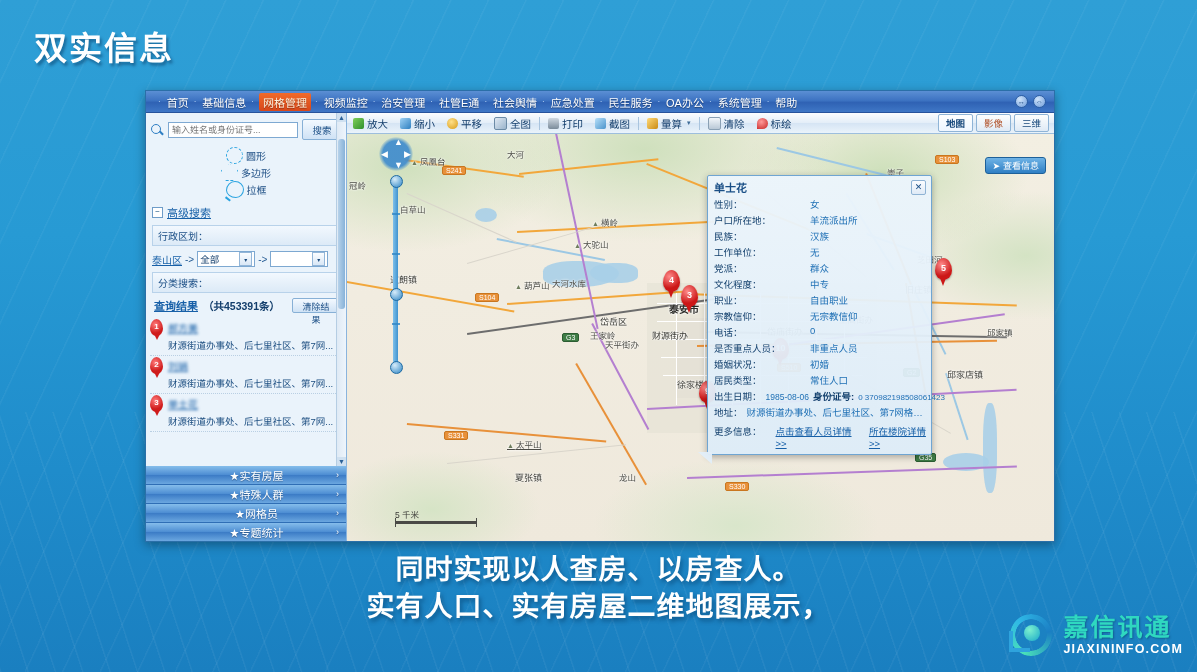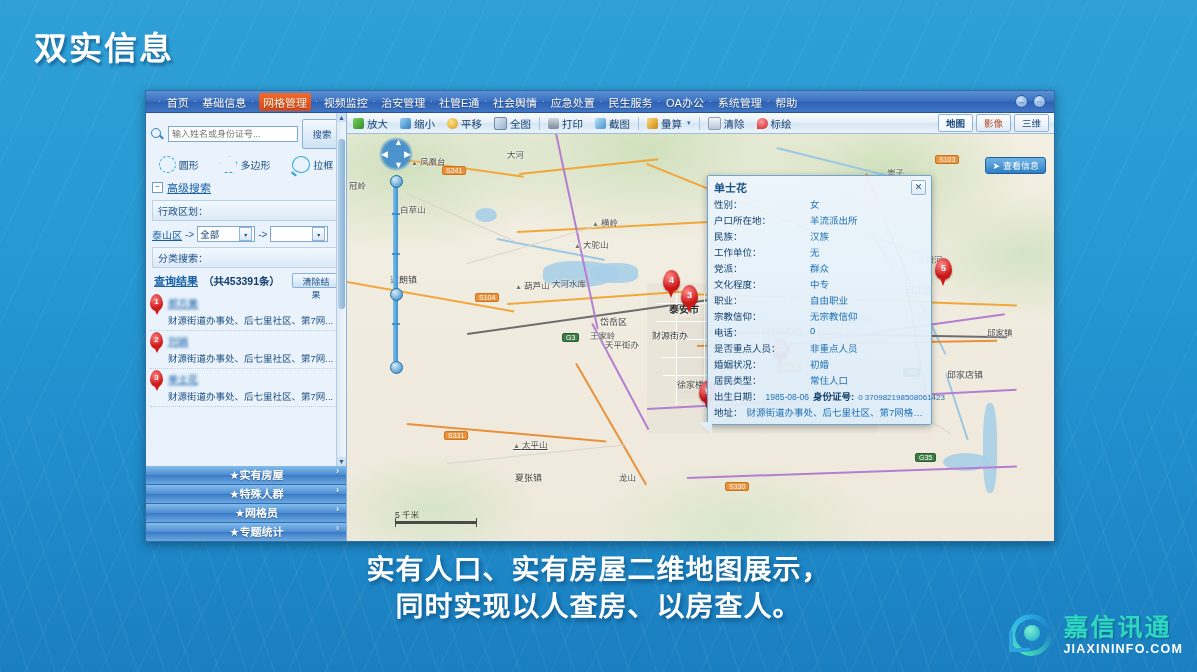--- a/index.html
+++ b/index.html
@@ -85,25 +85,25 @@
     content:"";position:absolute;left:1px;top:1px;width:8px;height:8px;border:1.6px solid #2f7fc4;border-radius:50%;
   }
   .mag::after{
     content:"";position:absolute;left:9px;top:9px;width:5px;height:1.6px;background:#2f7fc4;transform:rotate(45deg);
   }
   .search-input{
     flex:1;height:14px;border:1px solid #7ea9d2;background:#fff;
     font-size:9px;color:#9fb3c6;padding:0 3px;font-family:inherit;
   }
   .search-btn{
-    width:40px;height:30px;font-size:9.5px;color:#1c4f86;
+    width:40px;height:21px;font-size:9.5px;color:#1c4f86;
     background:linear-gradient(180deg,#f3f9ff,#cfe2f5);border:1px solid #87b0d6;border-radius:2px;
     cursor:pointer;font-family:Liberation Sans, sans-serif;
   }
-  .draw-row{display:flex;align-items:center;justify-content:space-around;padding:4px 2px 5px 2px;}
+  .draw-row{display:flex;align-items:center;justify-content:space-around;padding:4px 2px 5px 2px;flex-direction:column;}
   .draw-item{display:flex;align-items:center;gap:3px;font-size:10px;color:#1d4e84;cursor:pointer;}
   .ic-circle{width:15px;height:15px;border:1.8px dashed #29a3e0;border-radius:50%;}
   .ic-poly{width:15px;height:15px;border:1.8px dashed #29a3e0;clip-path:polygon(50% 0,100% 38%,80% 100%,20% 100%,0 38%);}
   .ic-lasso{width:16px;height:15px;border:1.8px solid #29a3e0;border-radius:50% 50% 45% 55%/55% 50% 50% 45%;position:relative;}
   .ic-lasso::after{content:"";position:absolute;left:-2px;bottom:-3px;width:6px;height:1.6px;background:#29a3e0;transform:rotate(38deg);}
   .adv-row{display:flex;align-items:center;gap:4px;padding:1px 6px 3px 6px;}
   .plusbox{
     width:9px;height:9px;border:1px solid #6e9cc8;background:#fff;color:#14507f;
     font-size:8px;line-height:7px;text-align:center;cursor:pointer;
   }
@@ -149,23 +149,23 @@
     border-right:3px solid transparent;border-top:6px solid #cf1b1b;
   }
   .pin span{
     position:absolute;inset:0;display:flex;align-items:center;justify-content:center;
     font-size:8px;color:#fff;font-weight:bold;padding-bottom:2px;
   }
   .res-name{font-size:10px;color:#1760a8;text-decoration:underline;filter:blur(1.6px);}
   .res-addr{font-size:9.5px;color:#1b4d80;padding:2px 0 1px 18px;white-space:nowrap;overflow:hidden;}
   .accordion{margin-top:auto;}
   .acc-item{
-    height:18px;display:flex;justify-content:center;position:relative;
+    height:18px;display:flex;align-items:center;justify-content:center;position:relative;
     background:linear-gradient(180deg,#85bdeb 0%,#4e8ed3 48%,#3c7cc6 52%,#6ba7e0 100%);
-    border-bottom:1px solid #2f6eb5;color:#ffffff;font-size:11px;font-weight:bold;
+    border-bottom:1px solid #2f6eb5;color:#ffffff;font-size:11px;font-weight:normal;
     text-shadow:0 1px 1px rgba(0,0,0,.3);cursor:pointer;padding-left:21px;
   }
   .acc-item .chev{position:absolute;right:7px;font-size:9px;}
 
   
   .sb-track{
     position:absolute;right:0;top:0;width:9px;height:100%;
     background:linear-gradient(90deg,#dfeaf5,#eef5fc);border-left:1px solid #b5cde3;
   }
   .sb-thumb{
@@ -613,21 +613,21 @@
             <div class="mlabel " style="left: 243px; top: 196px;">王家岭</div>
             <div class="mlabel city" style="left: 322px; top: 168px;">泰安市</div>
             <div class="mlabel town" style="left: 305px; top: 196px;">财源街办</div>
             <div class="mlabel town" style="left: 420px; top: 192px;">岱庙街办</div>
             <div class="mlabel " style="left: 492px; top: 180px;">上高街办</div>
             <div class="mlabel " style="left: 540px; top: 33px;">崇子</div>
             <div class="mlabel " style="left: 570px; top: 120px;">芝田河</div>
             <div class="mlabel town" style="left: 558px; top: 150px;">旧庄镇</div>
             <div class="mlabel town" style="left: 600px; top: 235px;">邱家店镇</div>
             <div class="mlabel town" style="left: 330px; top: 245px;">徐家楼街办</div>
-            <div class="mlabel peak" style="left: 166px; top: 305px; text-decoration: underline;">太平山</div>
+            <div class="mlabel peak" style="left: 160px; top: 305px; text-decoration: underline;">太平山</div>
             <div class="mlabel town" style="left: 168px; top: 338px;">夏张镇</div>
             <div class="mlabel " style="left: 272px; top: 338px;">龙山</div>
             <div class="mlabel " style="left: 258px; top: 205px;">天平街办</div>
             <div class="mlabel " style="left: 640px; top: 193px;">邱家镇</div>
           </div>
         <div id="mapShields">
             <div class="shield" style="left: 95px; top: 33px;">S241</div>
             <div class="shield" style="left: 588px; top: 22px;">S103</div>
             <div class="shield g" style="left: 215px; top: 200px;">G3</div>
             <div class="shield" style="left: 97px; top: 298px;">S331</div>
@@ -721,31 +721,36 @@
               <span class="f-val" style="font-size:8.5px">1985-08-06</span>
               <span class="f-lab" style="font-weight:bold">身份证号:</span>
               <span class="f-val" style="font-size:8px">0 370982198508061423</span>
             </div>
 
             <div class="pu-row">
               <span class="f-lab">地址：</span>
               <span class="addr-val">财源街道办事处、后七里社区、第7网格、1...</span>
             </div>
 
+            <div class="pu-links">
+              <span class="f-lab">更多信息：</span>
+              <span class="pu-link">点击查看人员详情&gt;&gt;</span>
+              <span class="pu-link">所在楼院详情&gt;&gt;</span>
+            </div>
           </div>
         </div>
 
       </div>
     </div>
   </div>
 </div>
 
 <div class="caption">
+  <div>同时实现以人查房、以房查人。</div>
   <div>实有人口、实有房屋二维地图展示，</div>
-  <div>同时实现以人查房、以房查人。</div>
 </div>
 
 <div class="logo">
   <div class="logo-mark">
     <div class="ring"></div>
     <div class="notch"></div>
     <div class="dotc"></div>
   </div>
   <div class="logo-txt">
     <span class="logo-cn">嘉信讯通</span>

